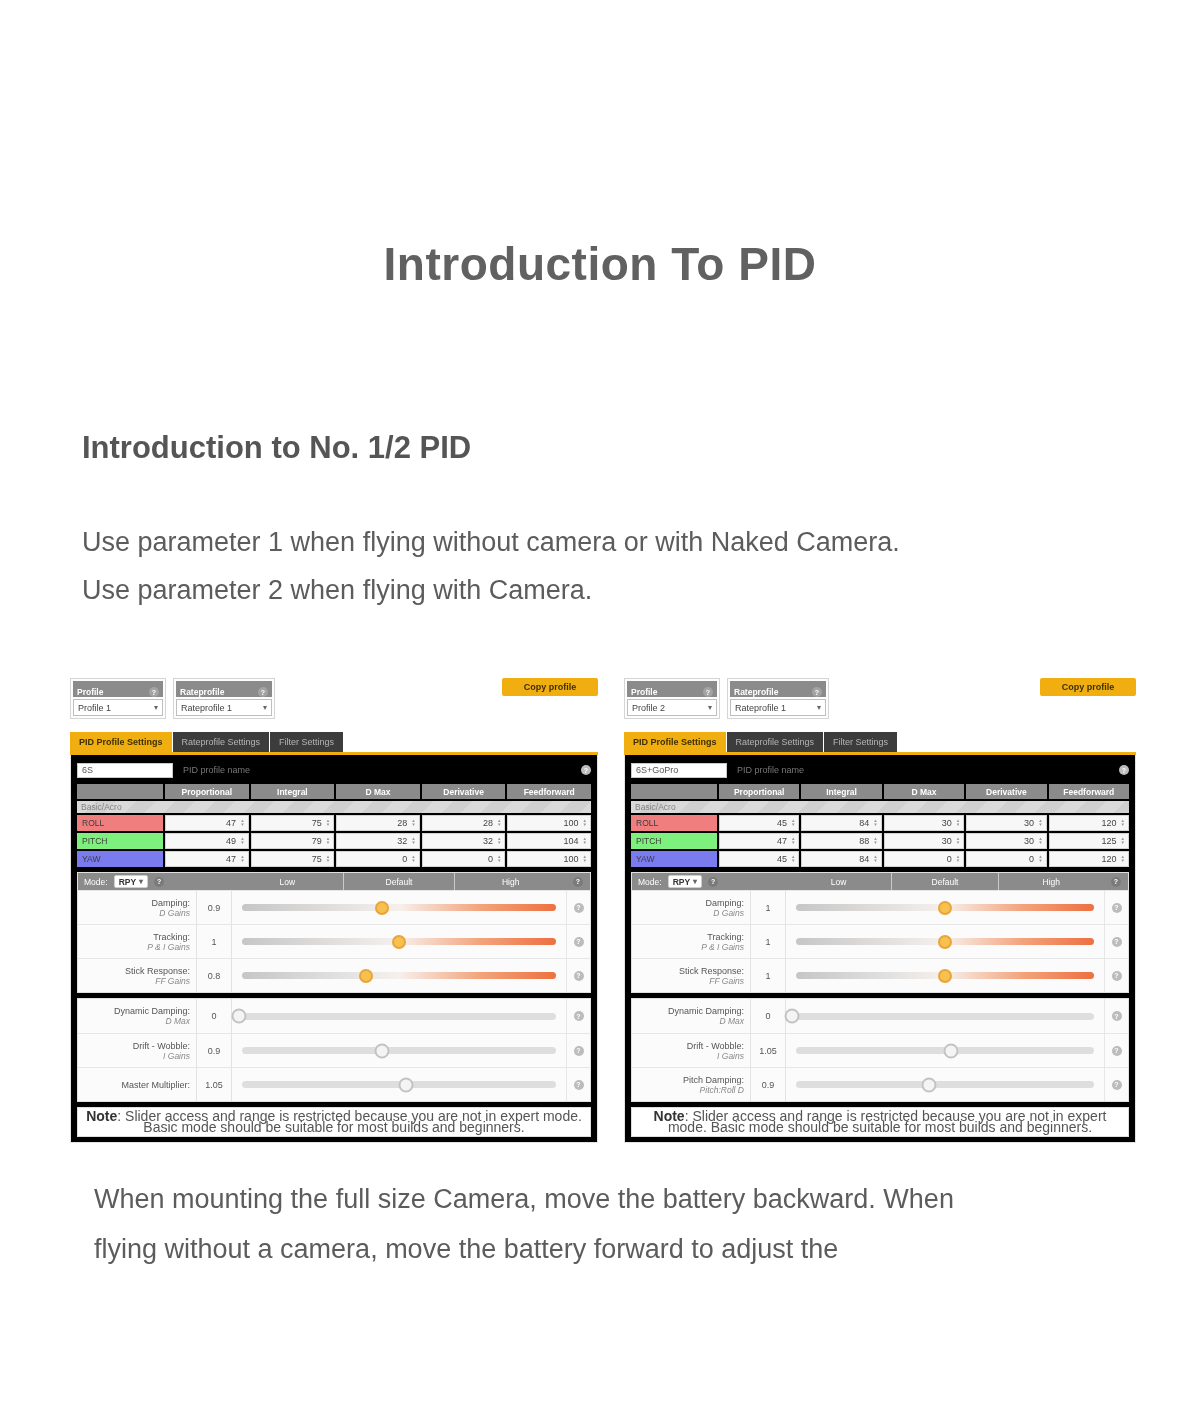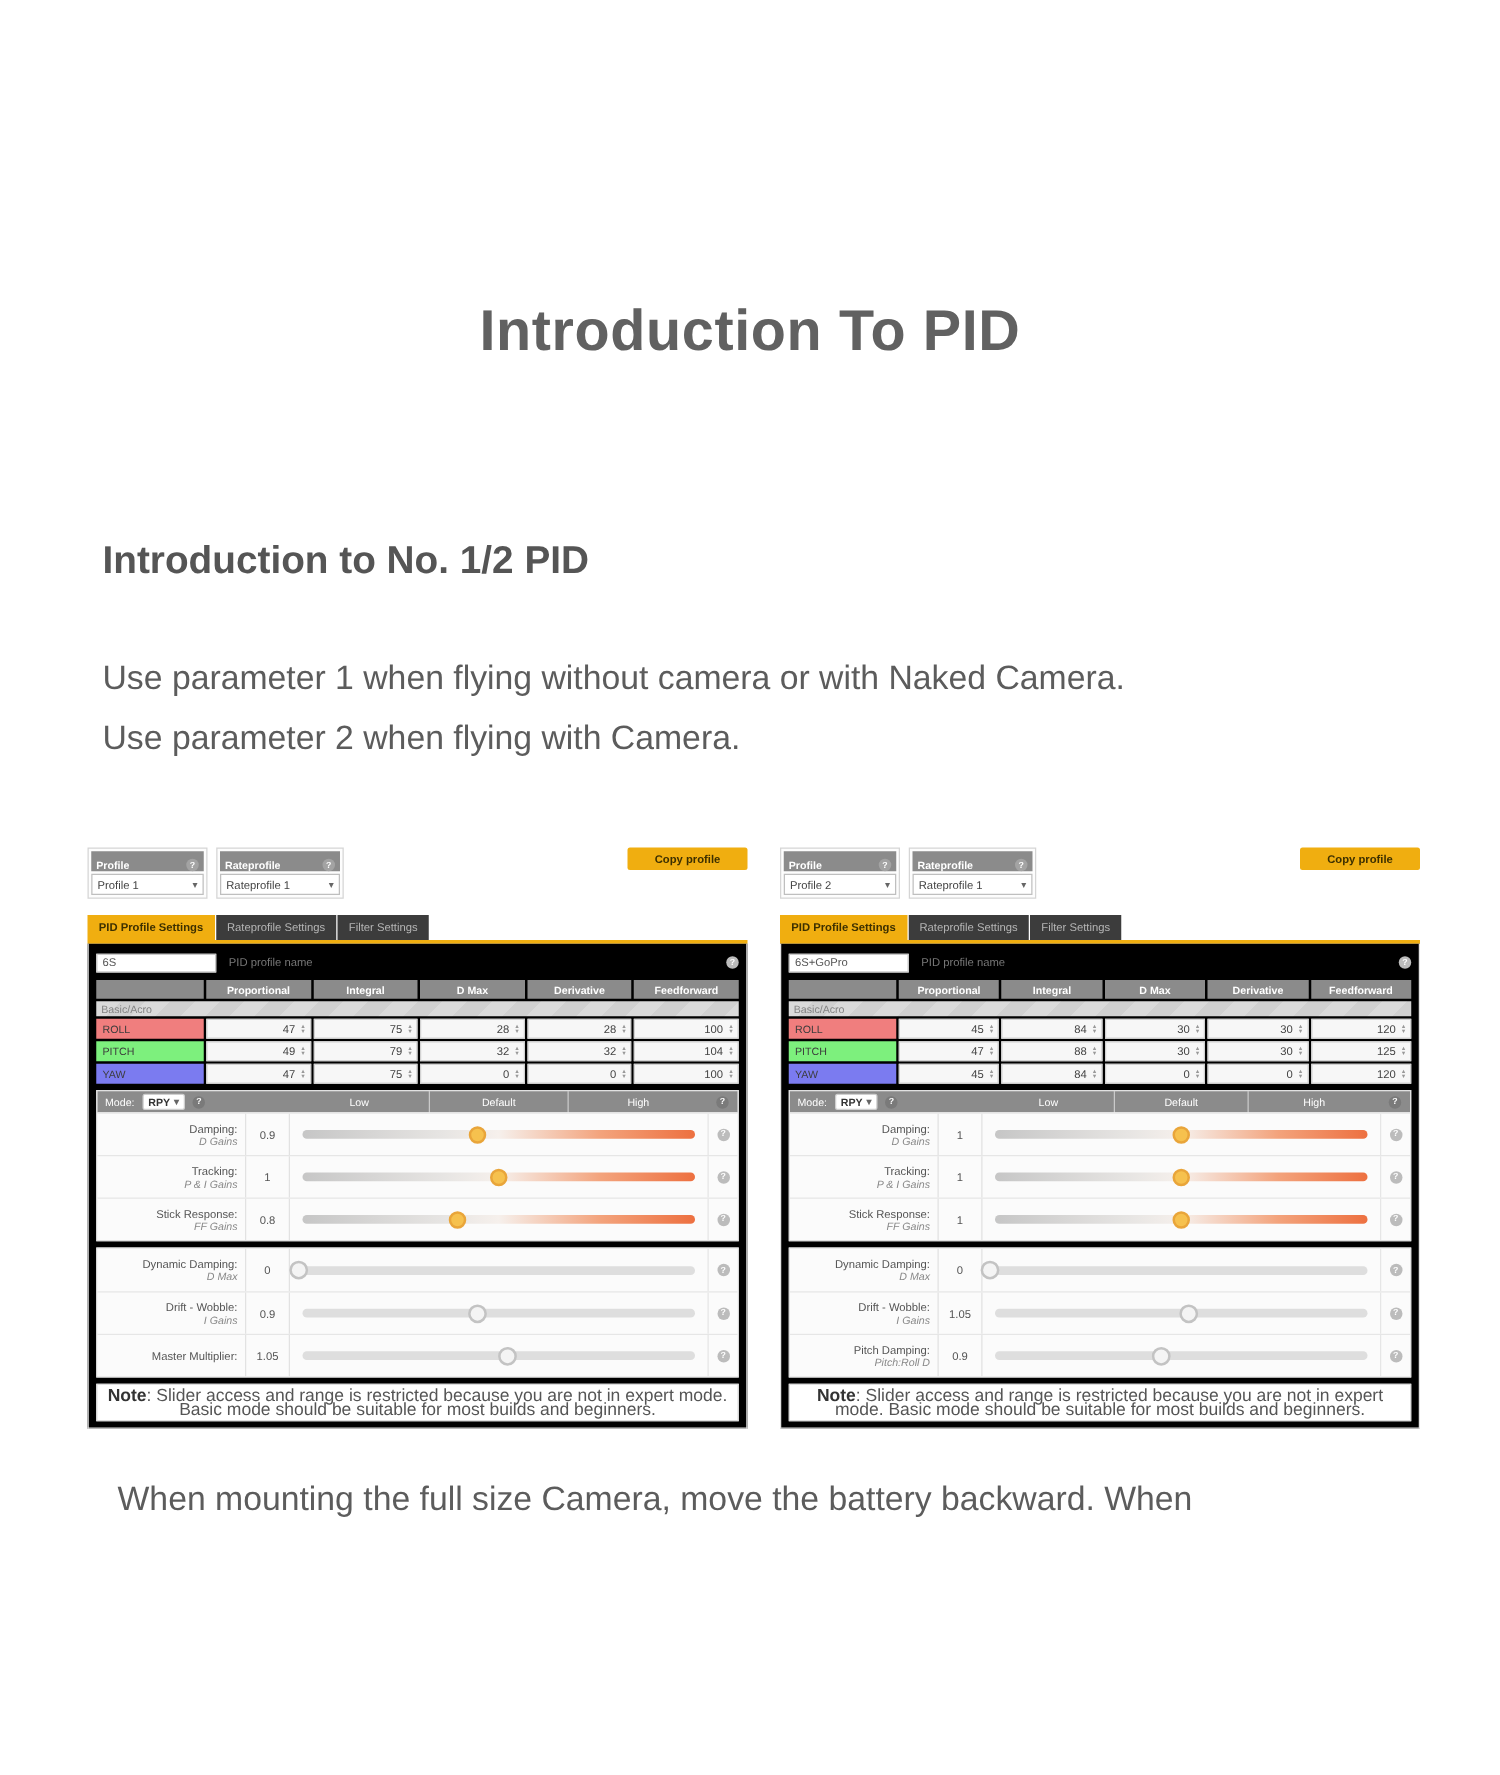--- a/index.html
+++ b/index.html
@@ -718,13 +718,14 @@
       <div class="note-box">
         <b>Note</b><span>: Slider access and range is restricted because you are not in expert mode. Basic mode should be suitable for most builds and beginners.</span>
       </div>
 
     </div>
   </div>
 </div>
 
 <div class="footer-block">
   <div>When mounting the full size Camera, move the battery backward. When</div>
+  <div>flying without a camera, move the battery forward to adjust the</div>
 </div>
 
 </body></html>

